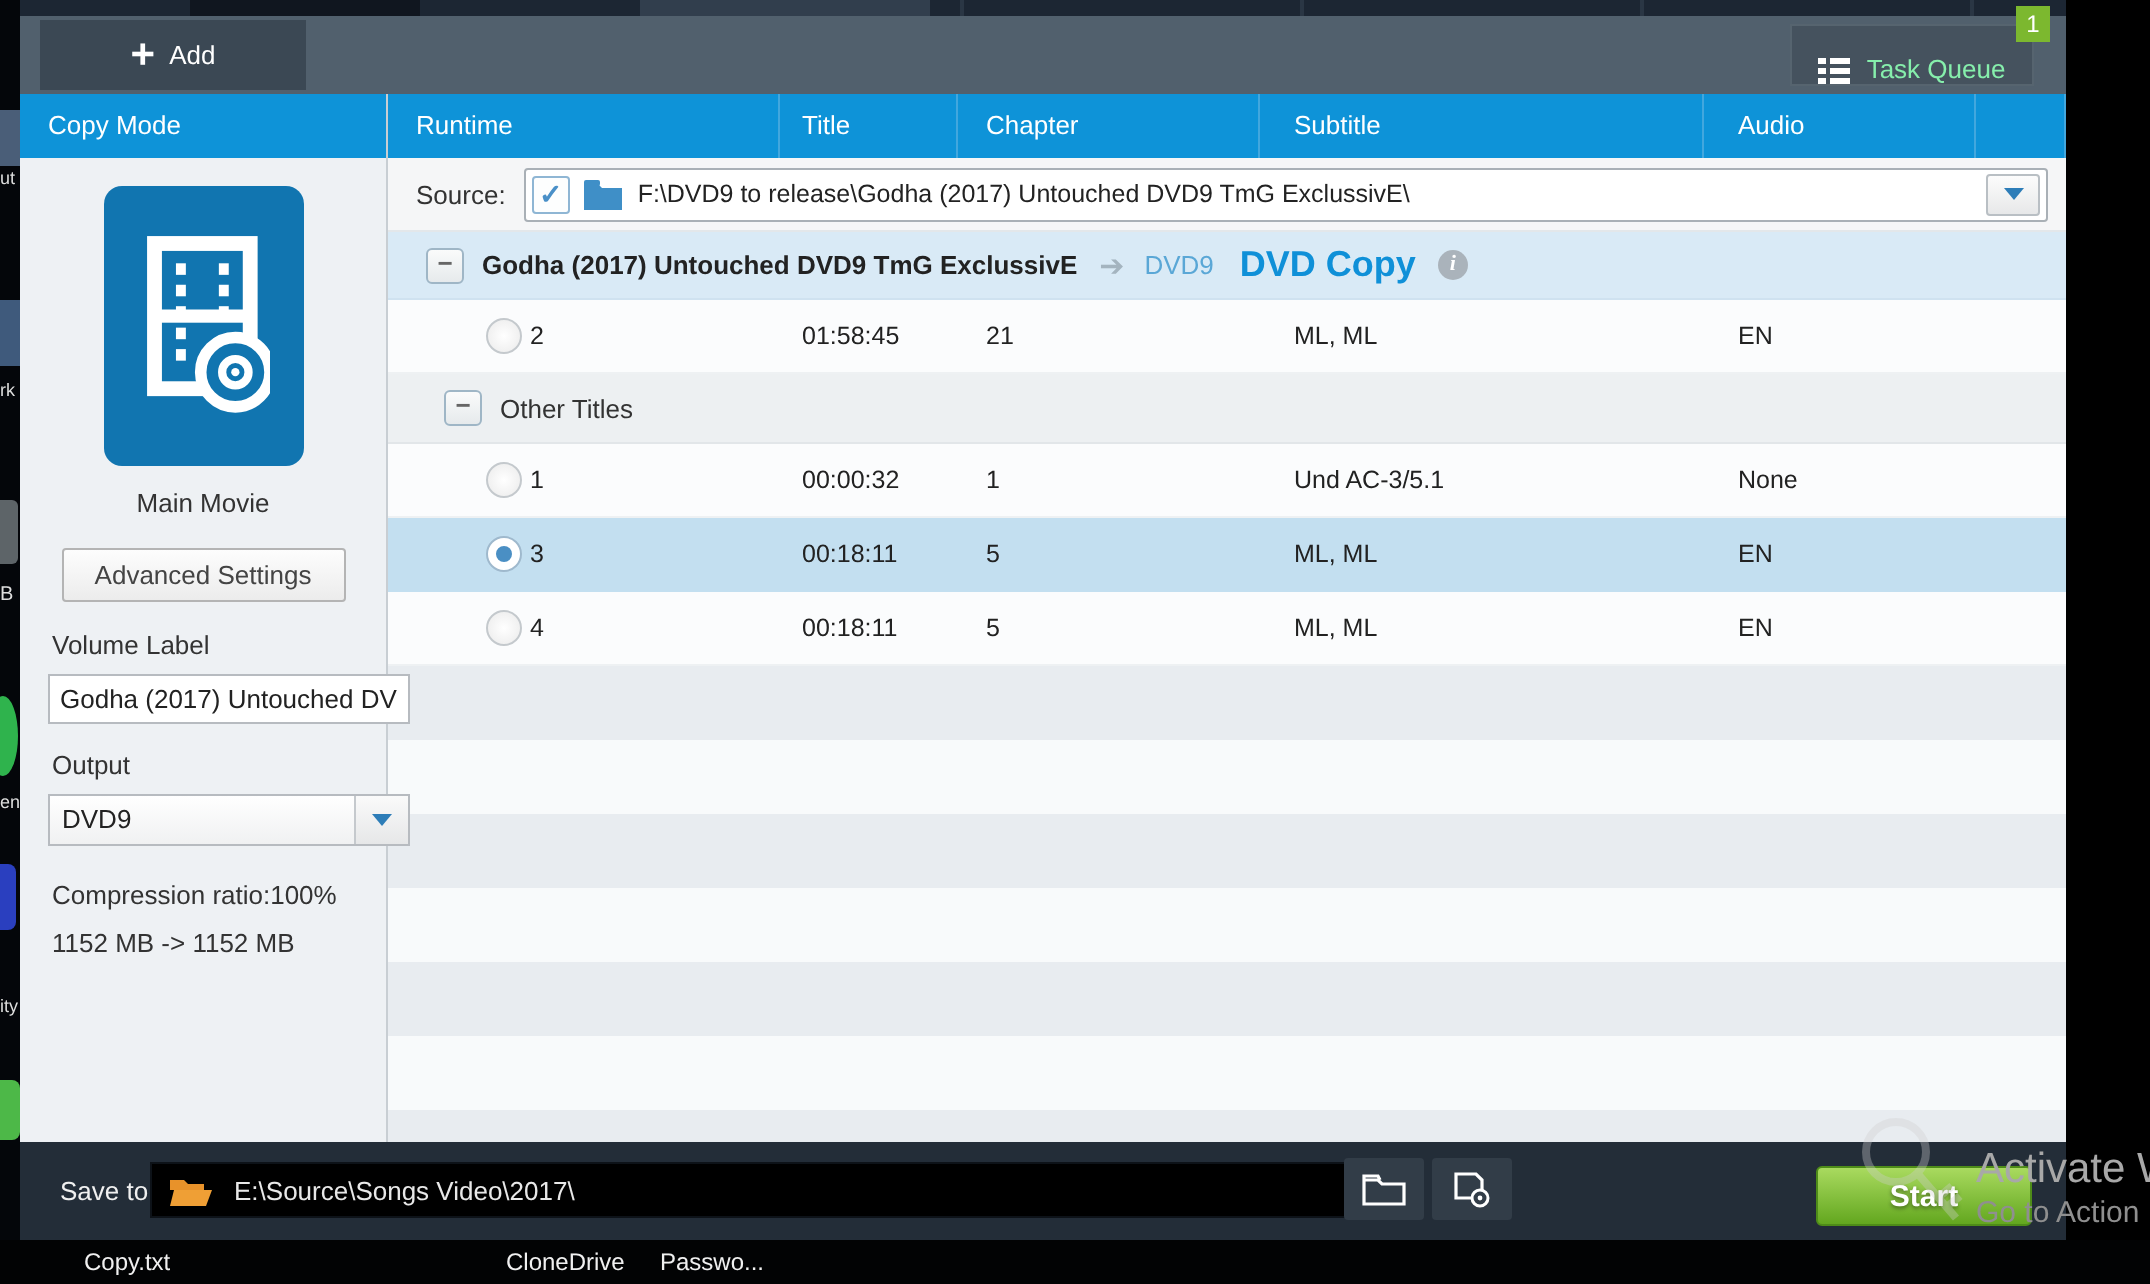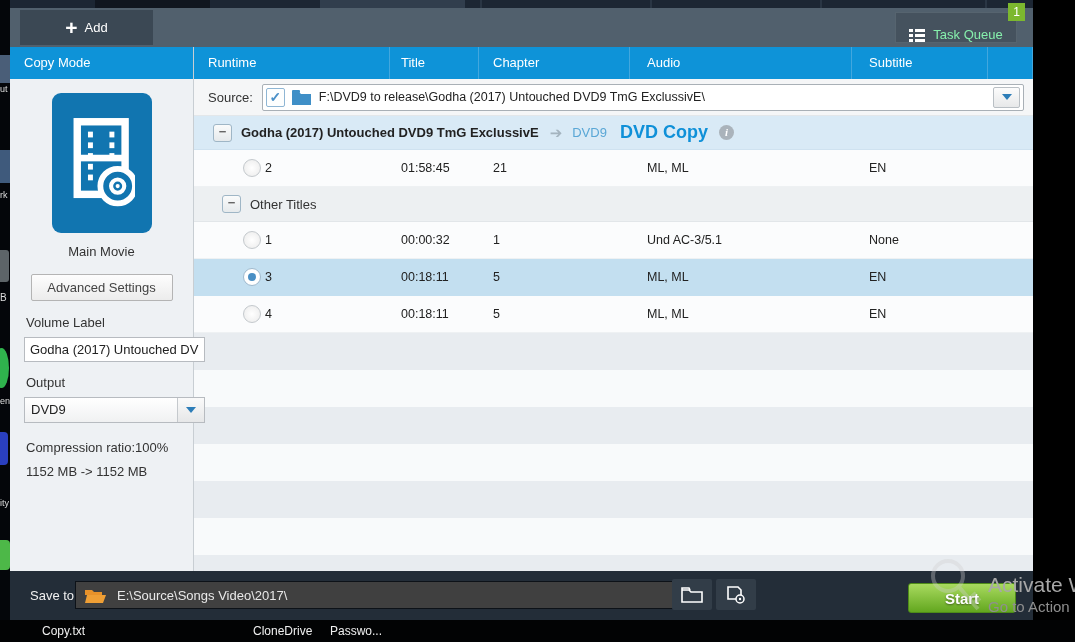--- a/index.html
+++ b/index.html
@@ -75,21 +75,21 @@
   .radio.on::after { content:""; width:8px; height:8px; border-radius:50%; background:#4a8fc4; }
   .c-run { padding-left:11px; } .c-chap { padding-left:14px; }
   .c-aud { padding-left:17px; } .c-sub { padding-left:17px; }
 
   .stripe { height:37px; } .stripe.g { background:#e8ecf0; } .stripe.w { background:#f8fafb; }
   .filler { flex:1; background:#e8ecf0; }
 
   
   .bottom-bar { position:absolute; left:0; top:571px; width:1023px; height:49px; background:#232d38; }
   .save-label { position:absolute; left:20px; top:17px; font-size:13px; color:#f0f0f0; }
-  .save-field { position:absolute; left:65px; top:10px; width:620px; height:28px; background:#404040; border:1px solid #0d1218; display:flex; align-items:center; padding:0 9px; cursor:pointer; }
+  .save-field { position:absolute; left:65px; top:10px; width:620px; height:28px; background:#000000; border:1px solid #0d1218; display:flex; align-items:center; padding:0 9px; cursor:pointer; }
   .save-path { margin-left:11px; font-size:13px; color:#e8e8e8; flex:1; white-space:nowrap; overflow:hidden; }
   .tri-white { width:0; height:0; border-left:5px solid transparent; border-right:5px solid transparent; border-top:6px solid #dfe3e6; }
   .icon-btn { position:absolute; top:8px; width:40px; height:31px; background:#323d48; border:none; border-radius:2px; display:flex; align-items:center; justify-content:center; cursor:pointer; }
   .start-btn { position:absolute; left:898px; top:12px; width:108px; height:30px; background:linear-gradient(#a9da5f,#63a71f); border:1px solid #4e8c18; border-radius:3px; color:#fff; font-weight:bold; font-size:15px; text-shadow:0 1px 2px rgba(0,0,0,.45); font-family:"Liberation Sans", sans-serif; cursor:pointer; }
 
   
   .wm1 { position:absolute; left:988px; top:573px; font-size:21px; color:#a8a8a8; z-index:50; white-space:nowrap; }
   .wm2 { position:absolute; left:988px; top:598px; font-size:15px; color:#8f8f8f; z-index:50; white-space:nowrap; }
   .wm-key { position:absolute; left:926px; top:556px; z-index:50; opacity:.35; }
 
@@ -186,22 +186,22 @@
         <div class="comp">Compression ratio:100%</div>
         <div class="comp2">1152 MB -&gt; 1152 MB</div>
       </div>
 
       <div class="main">
 
         <div class="thead grid">
           <div class="th">Runtime</div>
           <div class="th">Title</div>
           <div class="th">Chapter</div>
+          <div class="th">Subtitle</div>
           <div class="th">Audio</div>
-          <div class="th">Subtitle</div>
           <div class="th"></div>
         </div>
 
         <div class="source-row">
           <span class="source-label">Source:</span>
           <div class="source-combo">
             <span class="cb">✓</span>
             <svg width="19" height="15" viewBox="0 0 19 15" style="margin-right:8px;">
               <path d="M0 2 h7 l2 2 h10 v11 h-19 z" fill="#3f8fc7"></path>
               <rect x="0" y="0" width="8" height="3" rx="1" fill="#3f8fc7"></rect>

